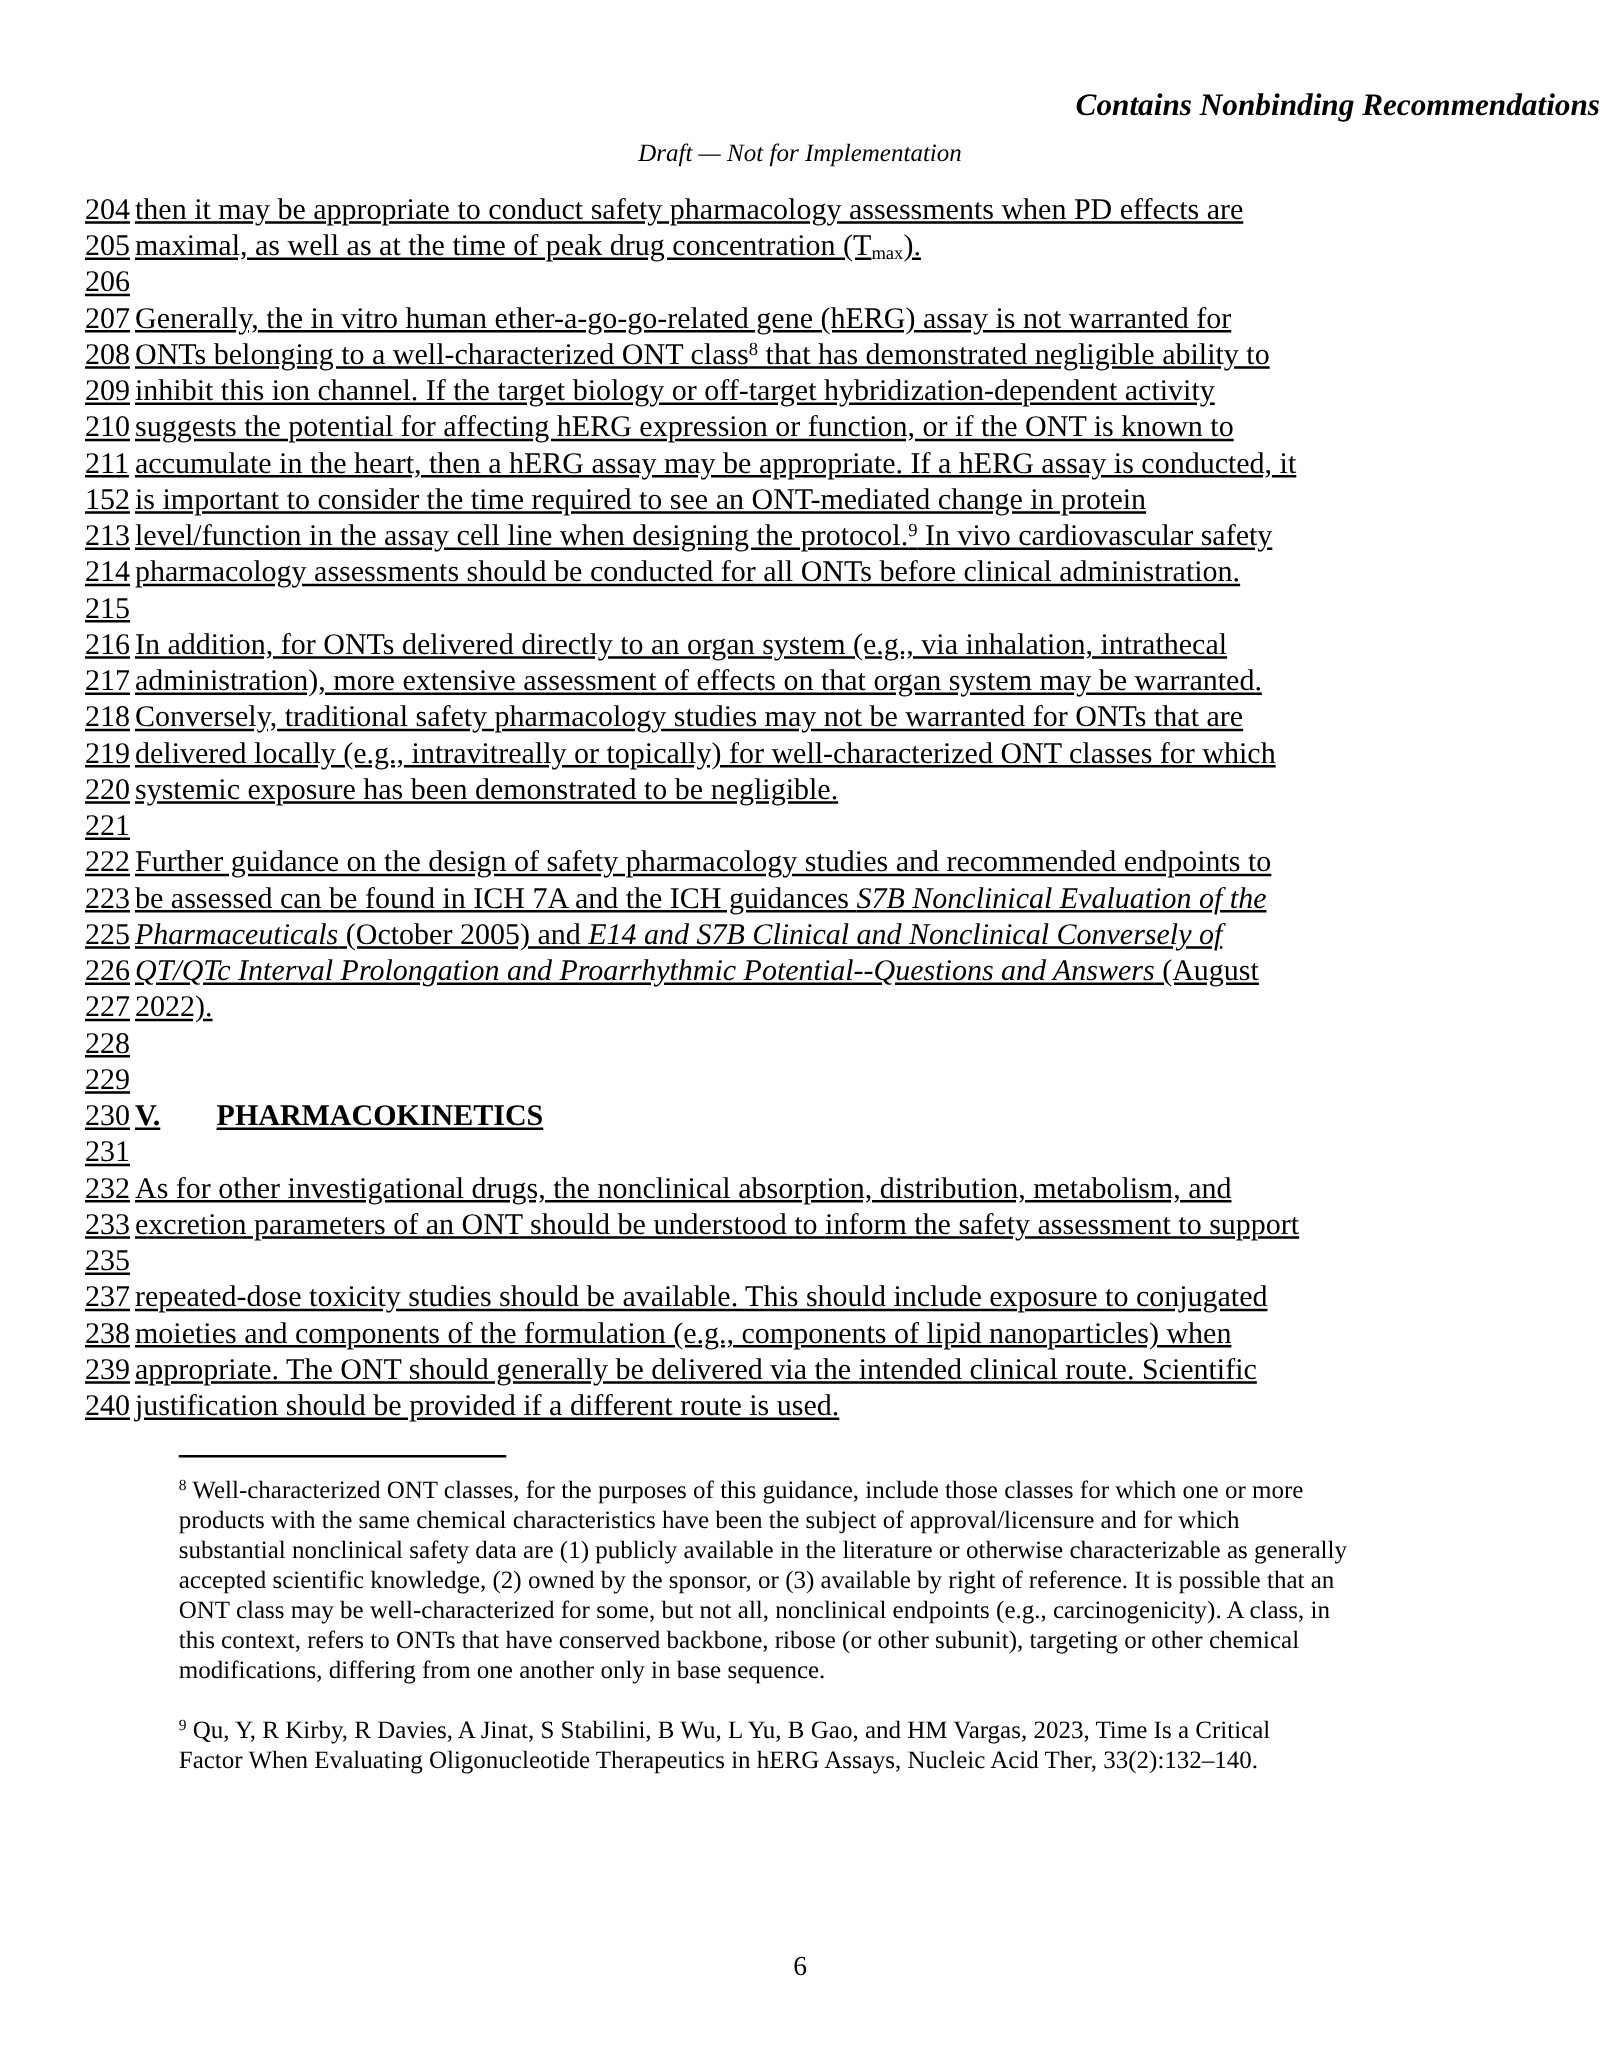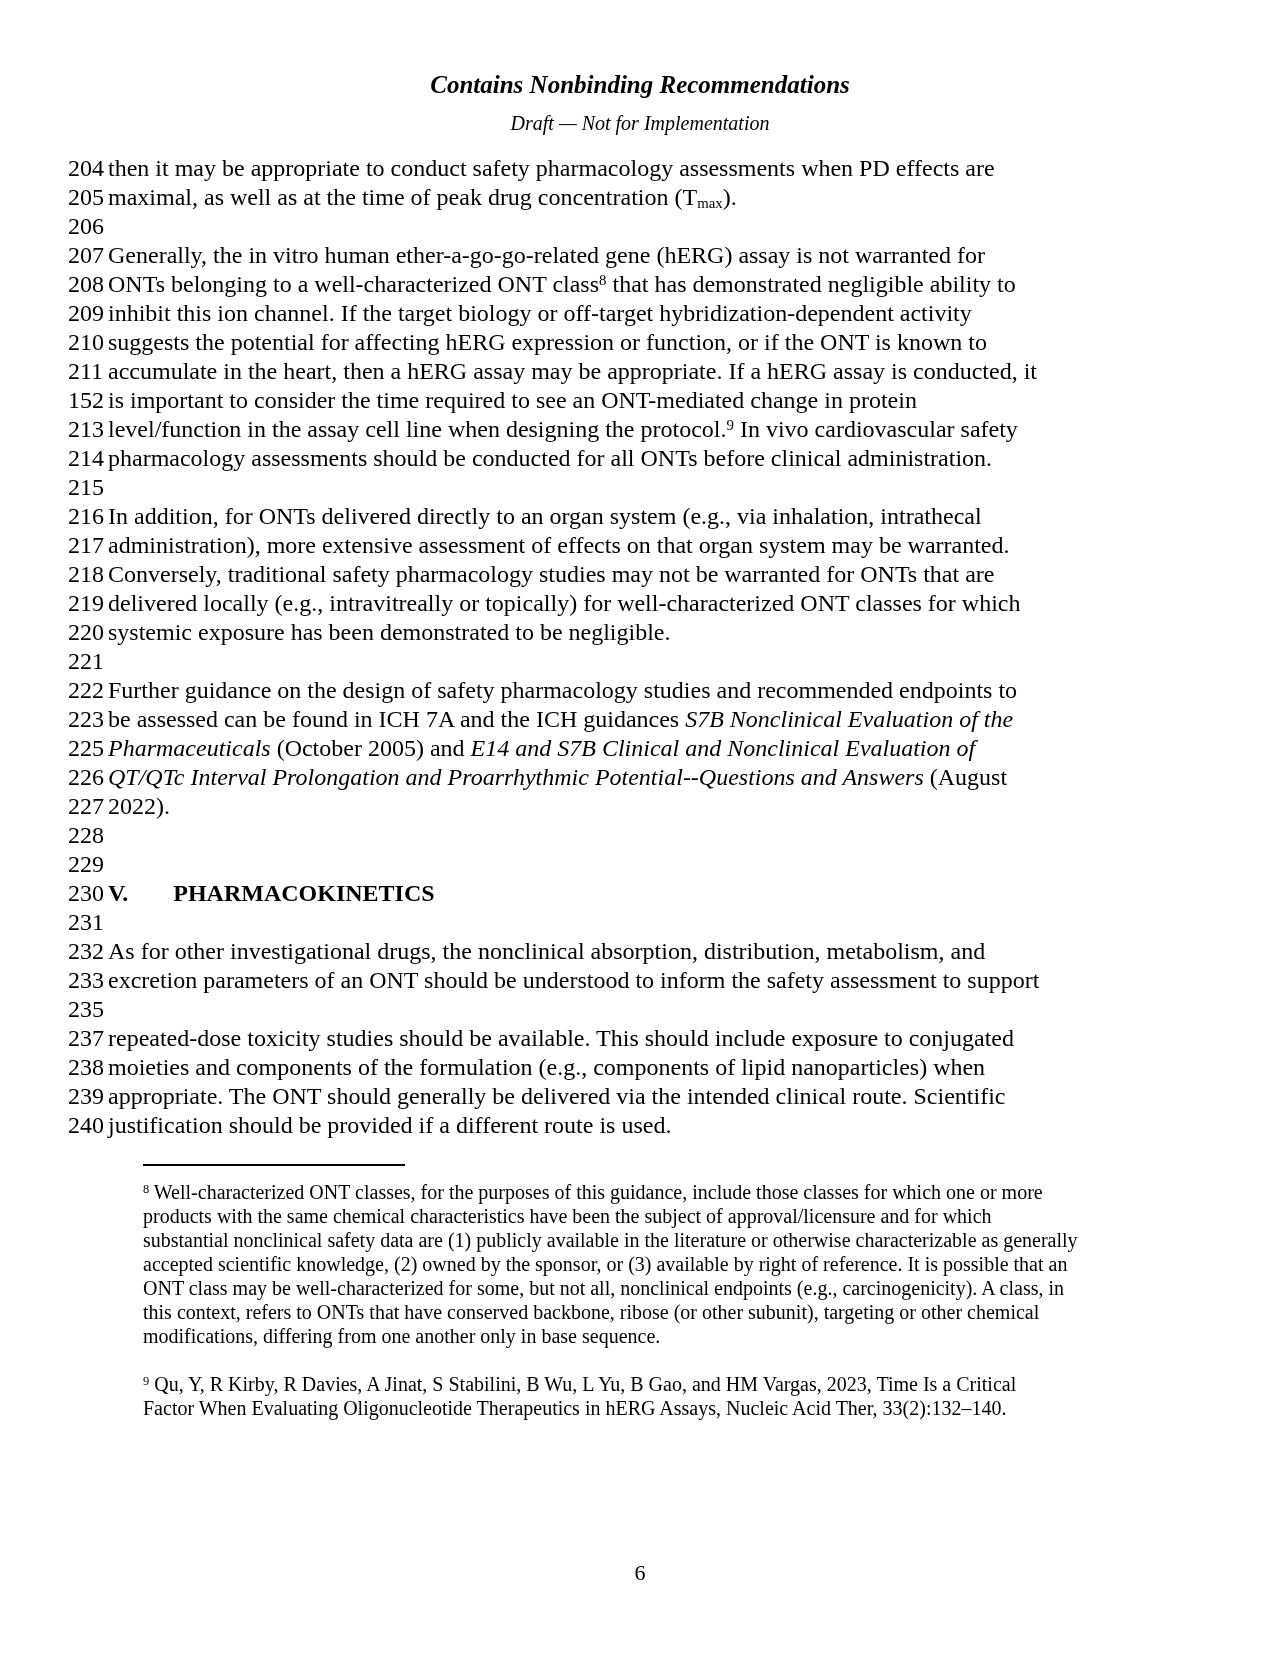--- a/index.html
+++ b/index.html
@@ -8,34 +8,34 @@
     height: 1656px;
     margin: 0 auto;
     background: #ffffff;
     color: #000000;
     font-family: "Liberation Serif", "DejaVu Serif", serif;
     position: relative;
     overflow: hidden;
   }
   .header {
     padding-top: 71px;
-    text-align: center;
+    text-align: right;
     font-weight: bold;
     font-style: italic;
     font-size: 25px;
     line-height: 28px;
   }
   .subheader {
     margin-top: 12px;
     text-align: center;
     font-style: italic;
     font-size: 20px;
     line-height: 24px;
   }
-  .body-lines { margin-top: 19px; }
+  .body-lines { margin-top: 19px; text-decoration: underline; }
   .line {
     display: flex;
     height: 29px;
     line-height: 29px;
     font-size: 24px;
   }
   .num {
     flex: 0 0 auto;
     margin-left: 68px;
     width: 40px;
@@ -154,21 +154,21 @@
       <div class="line">
         <span class="num">222</span>
         <span class="text"><span>Further guidance on the design of safety pharmacology studies and recommended endpoints to</span></span>
       </div>
       <div class="line">
         <span class="num">223</span>
         <span class="text"><span>be assessed can be found in ICH 7A and the ICH guidances </span><span class="i">S7B Nonclinical Evaluation of the</span></span>
       </div>
       <div class="line">
         <span class="num">225</span>
-        <span class="text"><span class="i">Pharmaceuticals</span><span> (October 2005) and </span><span class="i">E14 and S7B Clinical and Nonclinical Evaluation of</span></span>
+        <span class="text"><span class="i">Pharmaceuticals</span><span> (October 2005) and </span><span class="i">E14 and S7B Clinical and Nonclinical Conversely of</span></span>
       </div>
       <div class="line">
         <span class="num">226</span>
         <span class="text"><span class="i">QT/QTc Interval Prolongation and Proarrhythmic Potential--Questions and Answers</span><span> (August</span></span>
       </div>
       <div class="line">
         <span class="num">227</span>
         <span class="text"><span>2022).</span></span>
       </div>
       <div class="line">

